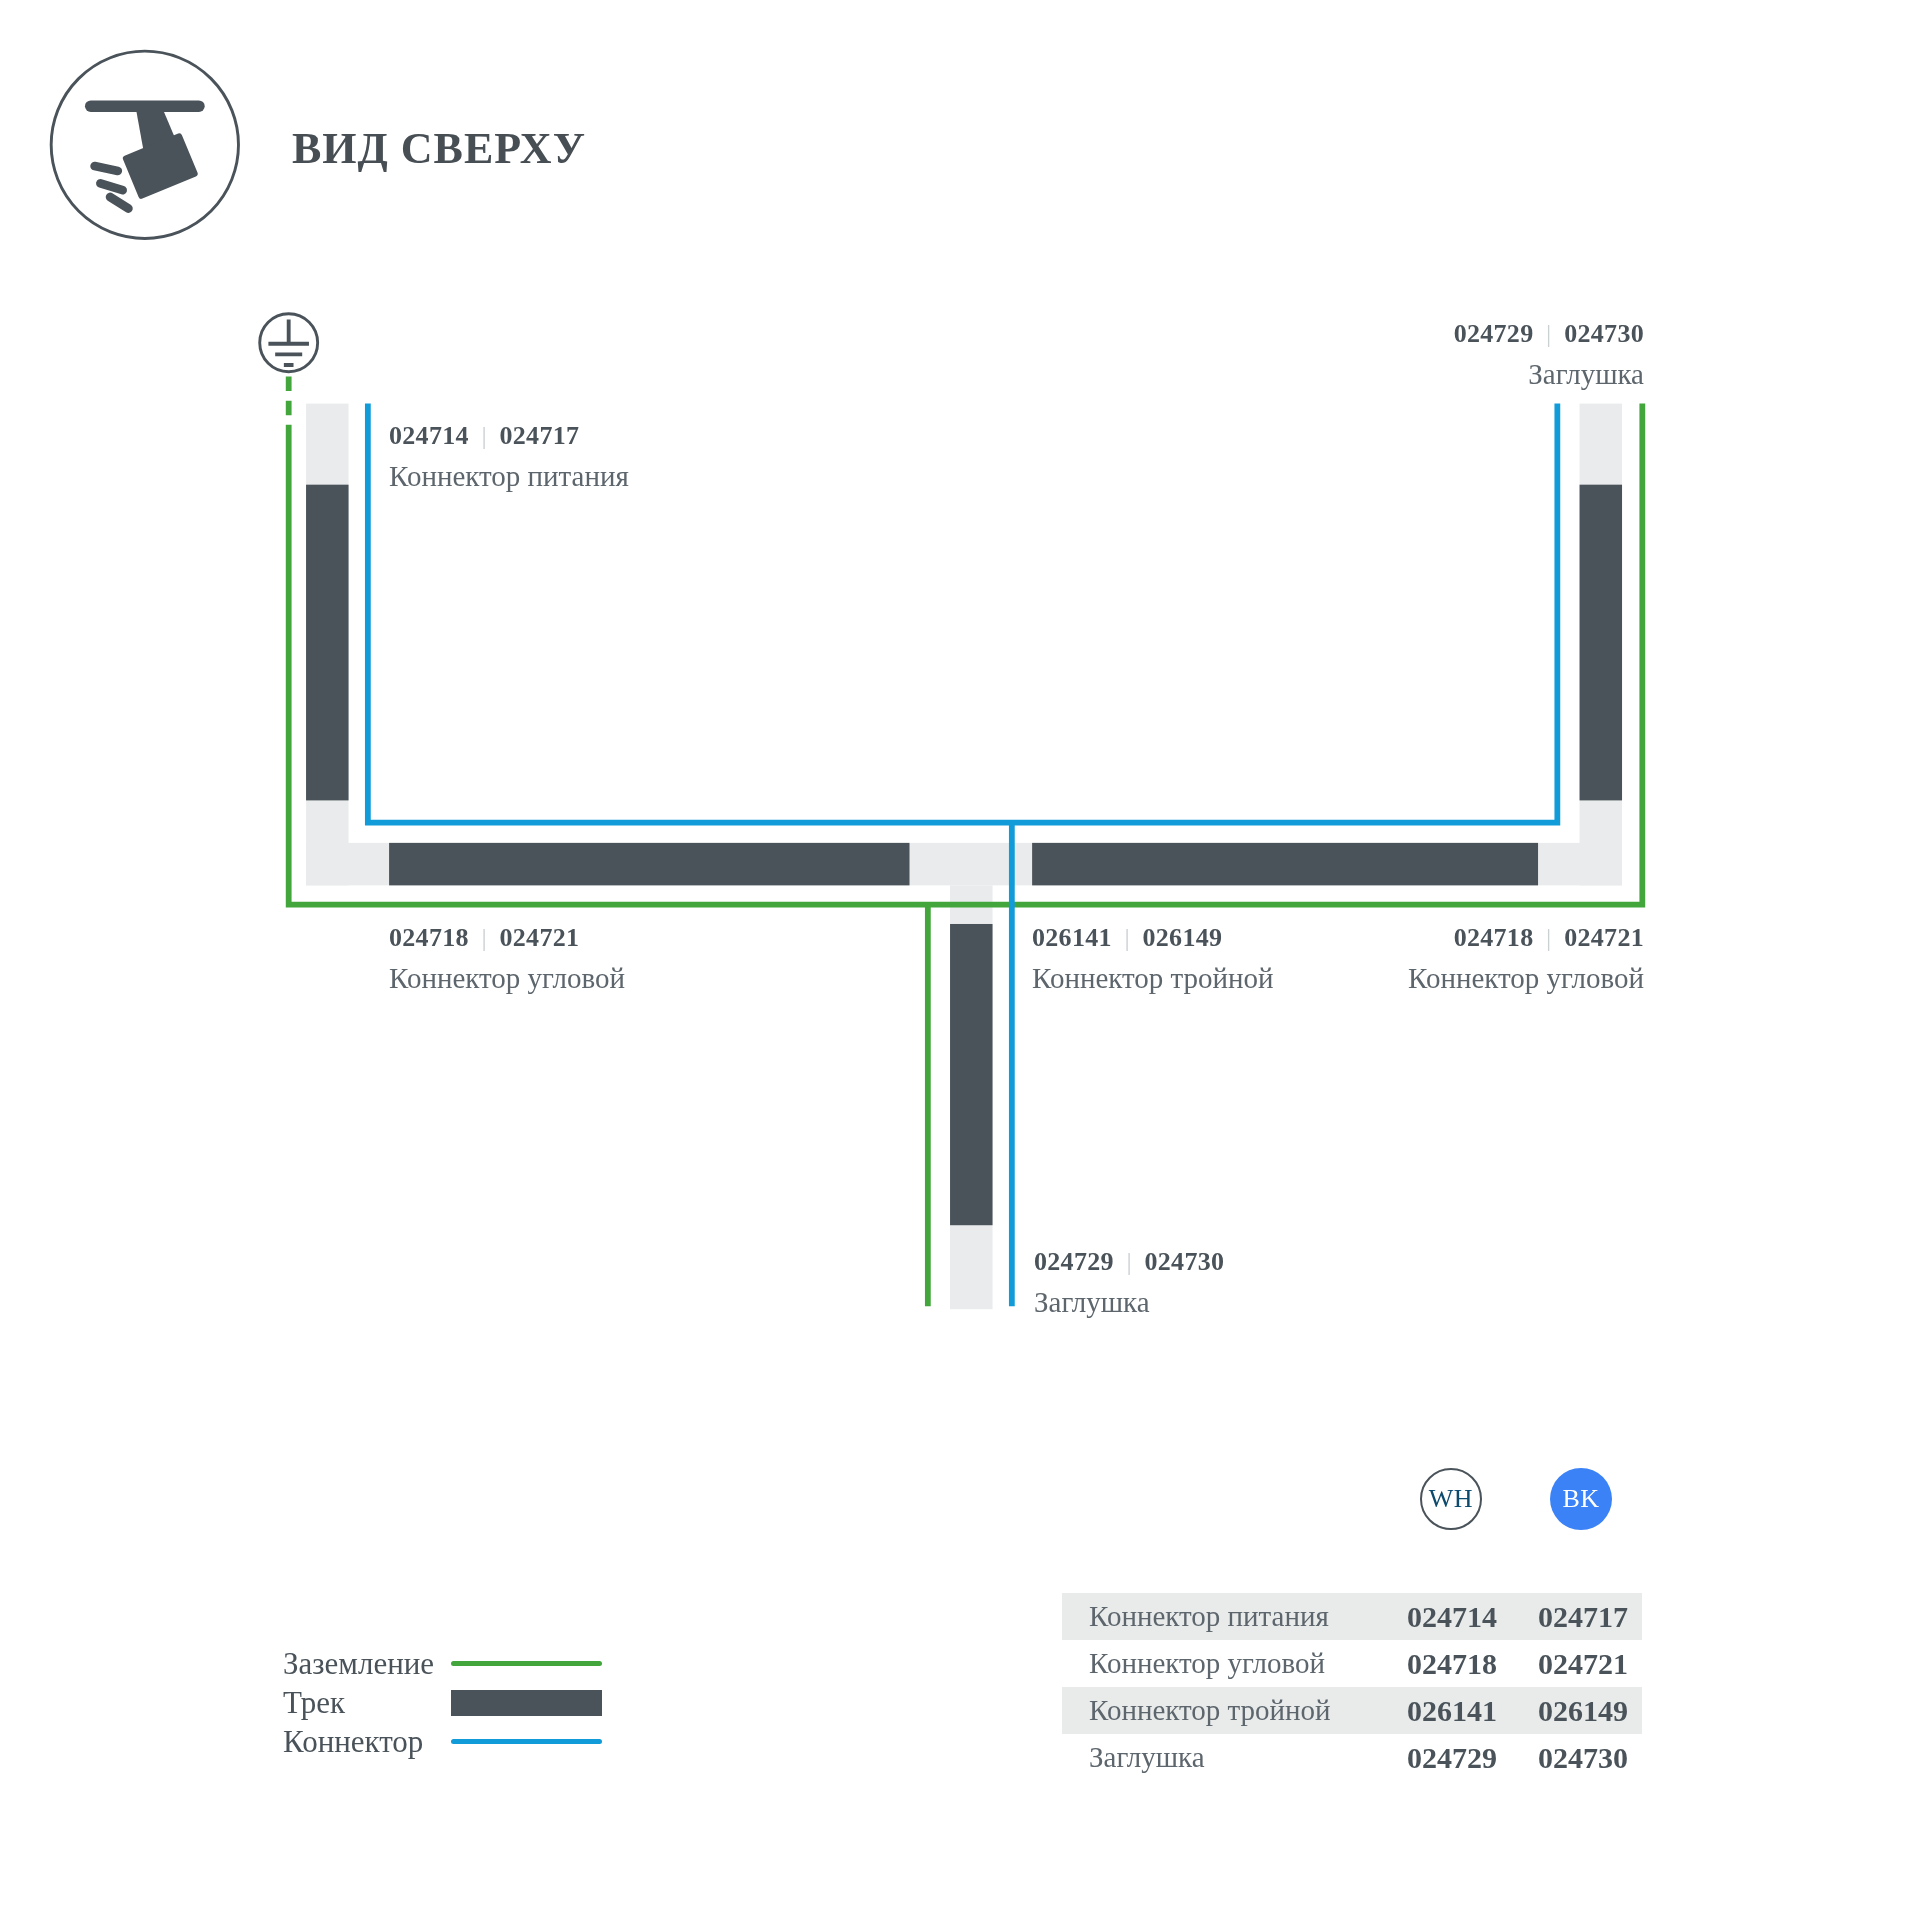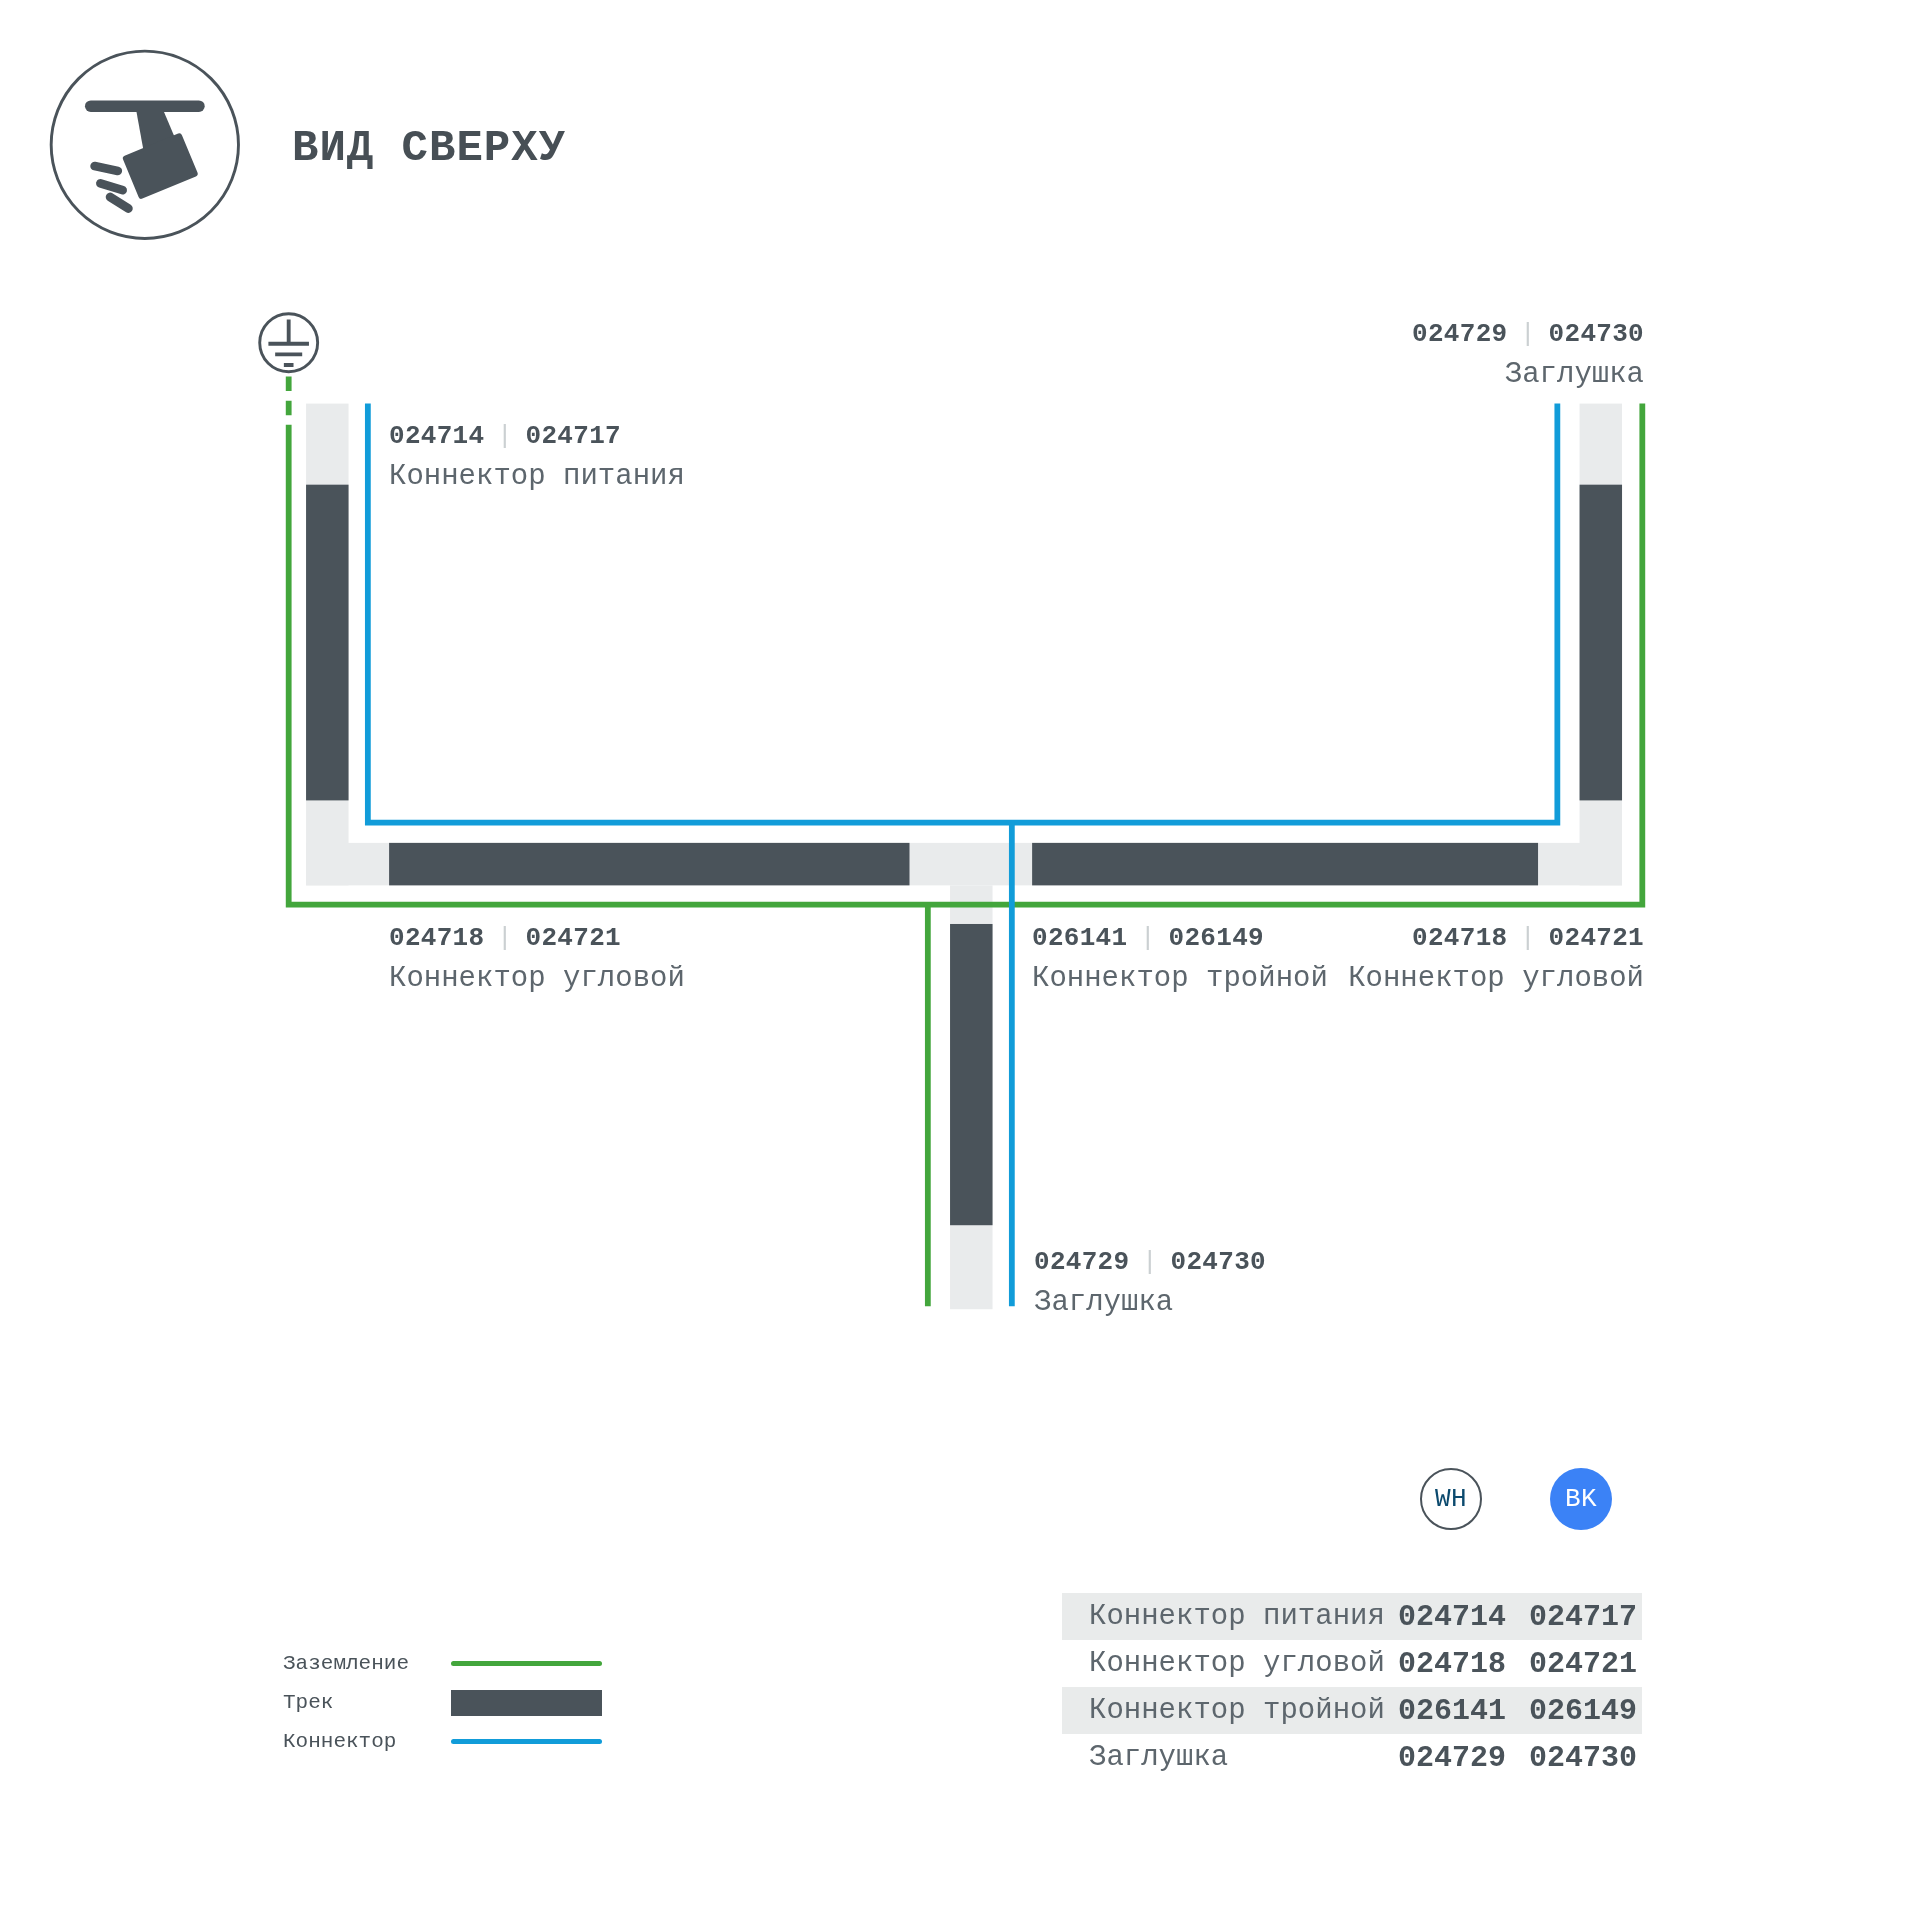--- a/index.html
+++ b/index.html
@@ -1,31 +1,31 @@
 <!DOCTYPE html>
 <html><head>
 <meta charset="utf-8">
 <style>
   html,body{margin:0;padding:0;background:#ffffff;}
   .page{position:relative;width:1931px;height:1931px;background:#ffffff;overflow:hidden;
-        font-family:Liberation Mono, monospace;}
+        font-family:Liberation Serif, serif;}
   .diagram-svg{position:absolute;left:0;top:0;}
 
   .page-title{position:absolute;left:292px;top:123px;font-size:44px;font-weight:700;
               color:#474f55;letter-spacing:1px;}
 
   .part-label{position:absolute;text-align:left;white-space:nowrap;}
   .part-label.right{text-align:right;}
   .part-label .codes{font-size:26px;font-weight:700;color:#4a535a;letter-spacing:0.3px;}
   .part-label .sep{color:#cbd0d2;font-weight:400;margin:0 12.6px;}
   .part-label .lname{font-size:29px;font-weight:400;color:#5d666d;margin-top:8.7px;}
 
   .legend{position:absolute;left:283px;top:1644px;}
   .legend-row{display:flex;align-items:center;height:39px;}
-  .legend-label{width:168px;font-size:21px;color:#4a535a;}
+  .legend-label{width:168px;font-size:31px;color:#4a535a;}
   .legend-swatch{width:151px;display:flex;align-items:center;}
   .sw-line{width:151px;height:5.8px;border-radius:2.9px;}
   .sw-line.green{background:#43a63c;}
   .sw-line.blue{background:#119cd9;}
   .sw-bar{width:151px;height:26px;background:#4a535a;}
 
   .variant{position:absolute;width:62px;height:62px;border-radius:50%;box-sizing:border-box;
            display:flex;align-items:center;justify-content:center;font-size:26px;letter-spacing:0.5px;}
   .variant.wh{left:1420px;top:1468px;border:2.9px solid #4a535a;color:#0c4a6e;background:#fff;}
   .variant.bk{left:1550px;top:1468px;background:#3b82f6;color:#ffffff;}

